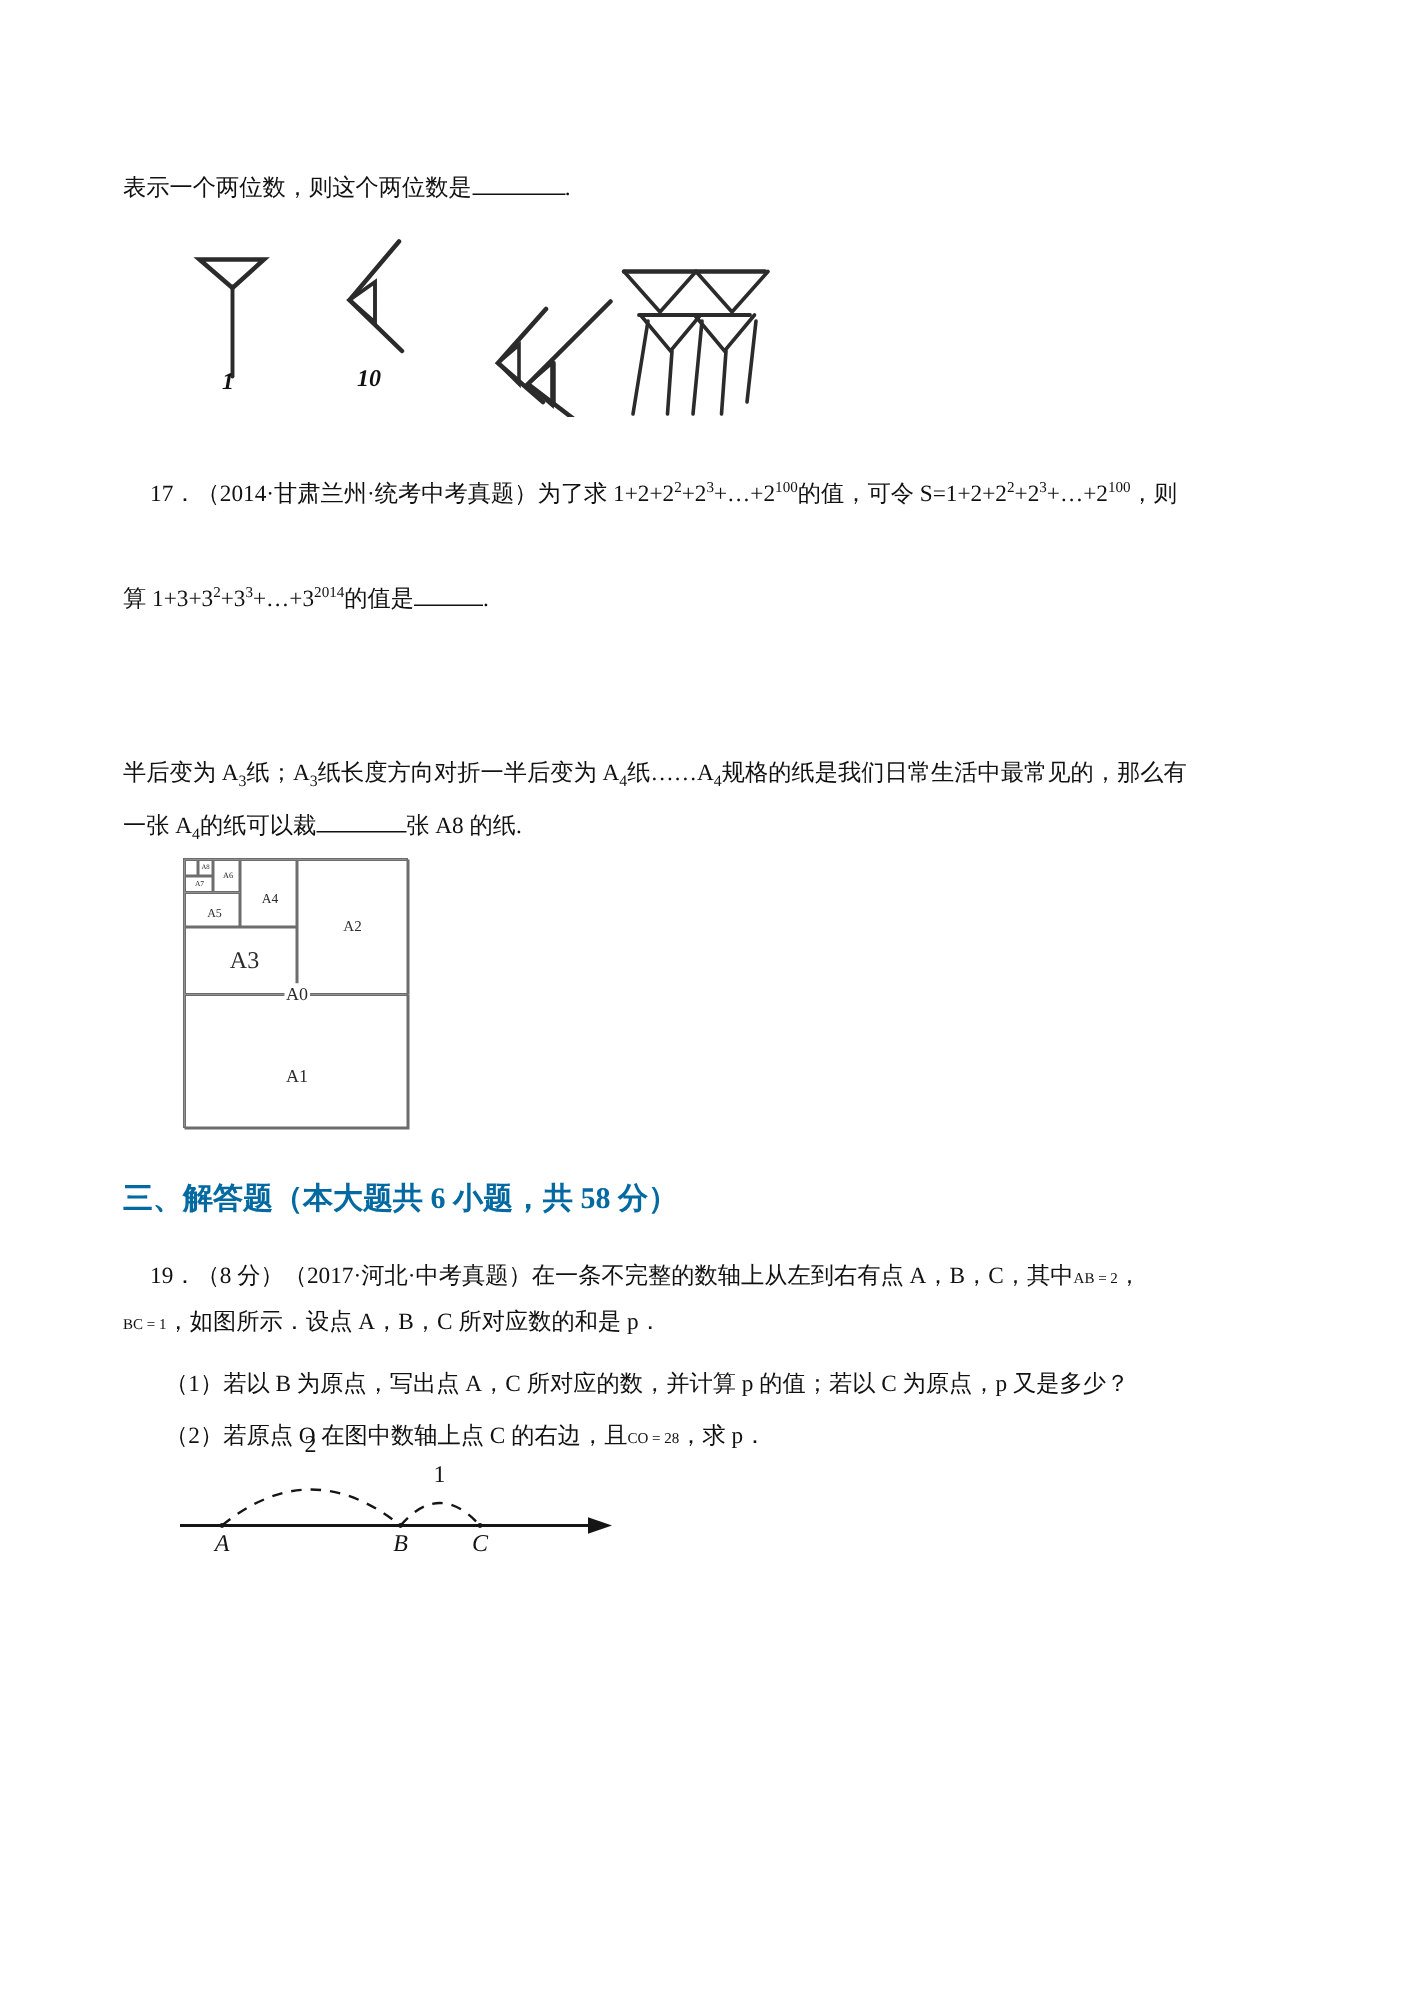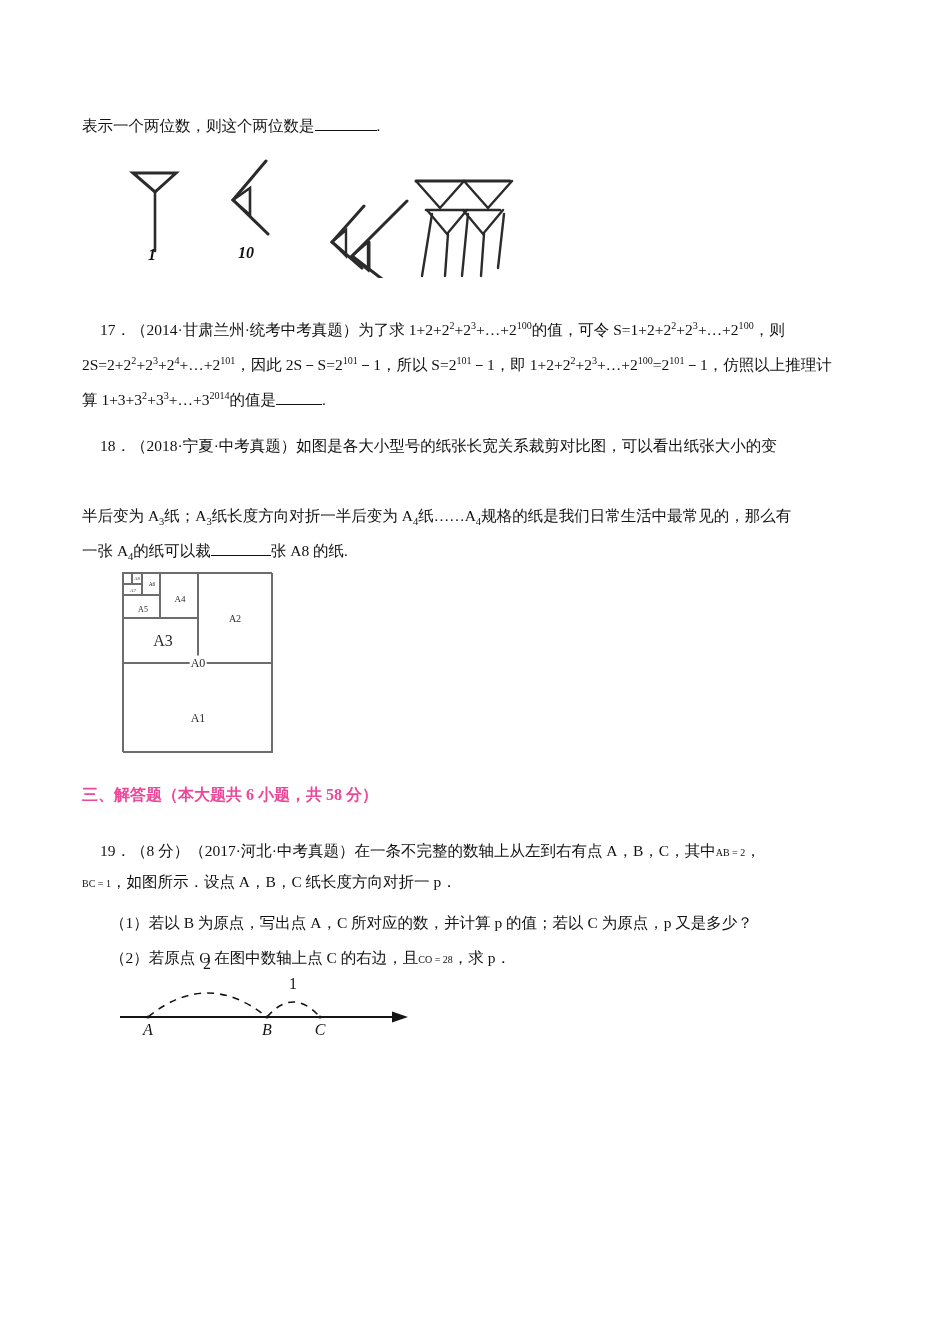--- a/index.html
+++ b/index.html
@@ -46,22 +46,22 @@
     vertical-align: sub;
     line-height: 0;
   }
   .math {
     font-family: "Liberation Serif", "DejaVu Serif", serif;
     font-size: 10px;
   }
   .sec-head {
     position: absolute;
     font-weight: bold;
-    font-size: 16px;
-    color: #ec4899;
+    font-size: 20px;
+    color: #0369a1;
     white-space: nowrap;
   }
   .fig-label {
     position: absolute;
     font-style: italic;
     font-weight: bold;
     font-family: "Liberation Serif", "DejaVu Serif", serif;
     font-size: 16px;
     color: #111;
   }
@@ -157,30 +157,24 @@
         <path d="M404 56 L398 110" stroke-width="2.4"></path>
       </g>
     </svg>
     <div class="fig-label" style="left:48px; top:88px;">1</div>
     <div class="fig-label" style="left:138px; top:86px;">10</div>
   </div>
 
   <div class="para body-text" style="left:100px; top:312px;">
     17．（2014·甘肃兰州·统考中考真题）为了求 1+2+2<sup>2</sup>+2<sup>3</sup>+…+2<sup>100</sup>的值，可令 S=1+2+2<sup>2</sup>+2<sup>3</sup>+…+2<sup>100</sup>，则
   </div>
-  <div class="para body-text" style="left:82px; top:347px;">
-    2S=2+2<sup>2</sup>+2<sup>3</sup>+2<sup>4</sup>+…+2<sup>101</sup>，因此 2S－S=2<sup>101</sup>－1，所以 S=2<sup>101</sup>－1，即 1+2+2<sup>2</sup>+2<sup>3</sup>+…+2<sup>100</sup>=2<sup>101</sup>－1，仿照以上推理计
-  </div>
   <div class="para body-text" style="left:82px; top:382px;">
     算 1+3+3<sup>2</sup>+3<sup>3</sup>+…+3<sup>2014</sup>的值是<span class="blank" style="width:46px;"></span>.
   </div>
 
-  <div class="para body-text" style="left:100px; top:428px;">
-    18．（2018·宁夏·中考真题）如图是各大小型号的纸张长宽关系裁剪对比图，可以看出纸张大小的变
-  </div>
   <div class="para body-text" style="left:82px; top:498px;">
     半后变为 A<sub>3</sub>纸；A<sub>3</sub>纸长度方向对折一半后变为 A<sub>4</sub>纸……A<sub>4</sub>规格的纸是我们日常生活中最常见的，那么有
   </div>
   <div class="para body-text" style="left:82px; top:533px;">
     一张 A<sub>4</sub>的纸可以裁<span class="blank" style="width:60px;"></span>张 A8 的纸.
   </div>
 
   <div id="paper-diagram">
 
     <div class="cell" style="left:0; top:90px; width:150px; height:90px;"></div>
@@ -210,21 +204,21 @@
     <div class="lbl" style="left:10px; top:17px; font-size:5px;">A7</div>
     <div class="lbl" style="left:14px; top:5px; font-size:4.5px;">A8</div>
   </div>
 
   <div class="sec-head body-text" style="left:82px; top:785px;">三、解答题（本大题共 6 小题，共 58 分）</div>
 
   <div class="para body-text" style="left:100px; top:833px;">
     <span>19．（8 分）（2017·河北·中考真题）在一条不完整的数轴上从左到右有点 A，B，C，其中</span><span class="math">AB = 2</span><span>，</span>
   </div>
   <div class="para body-text" style="left:82px; top:864px;">
-    <span class="math">BC = 1</span><span>，如图所示．设点 A，B，C 纸长度方向对折一 p．</span>
+    <span class="math">BC = 1</span><span>，如图所示．设点 A，B，C 所对应数的和是 p．</span>
   </div>
   <div class="para body-text" style="left:110px; top:905px;">（1）若以 B 为原点，写出点 A，C 所对应的数，并计算 p 的值；若以 C 为原点，p 又是多少？</div>
   <div class="para body-text" style="left:110px; top:940px;">
     <span>（2）若原点 O 在图中数轴上点 C 的右边，且</span><span class="math">CO = 28</span><span>，求 p．</span>
   </div>
 
   <div id="numberline-figure">
     <svg width="320" height="95" viewBox="0 0 320 95">
 
       <line x1="20" y1="62" x2="292" y2="62" stroke="#151515" stroke-width="2"></line>

